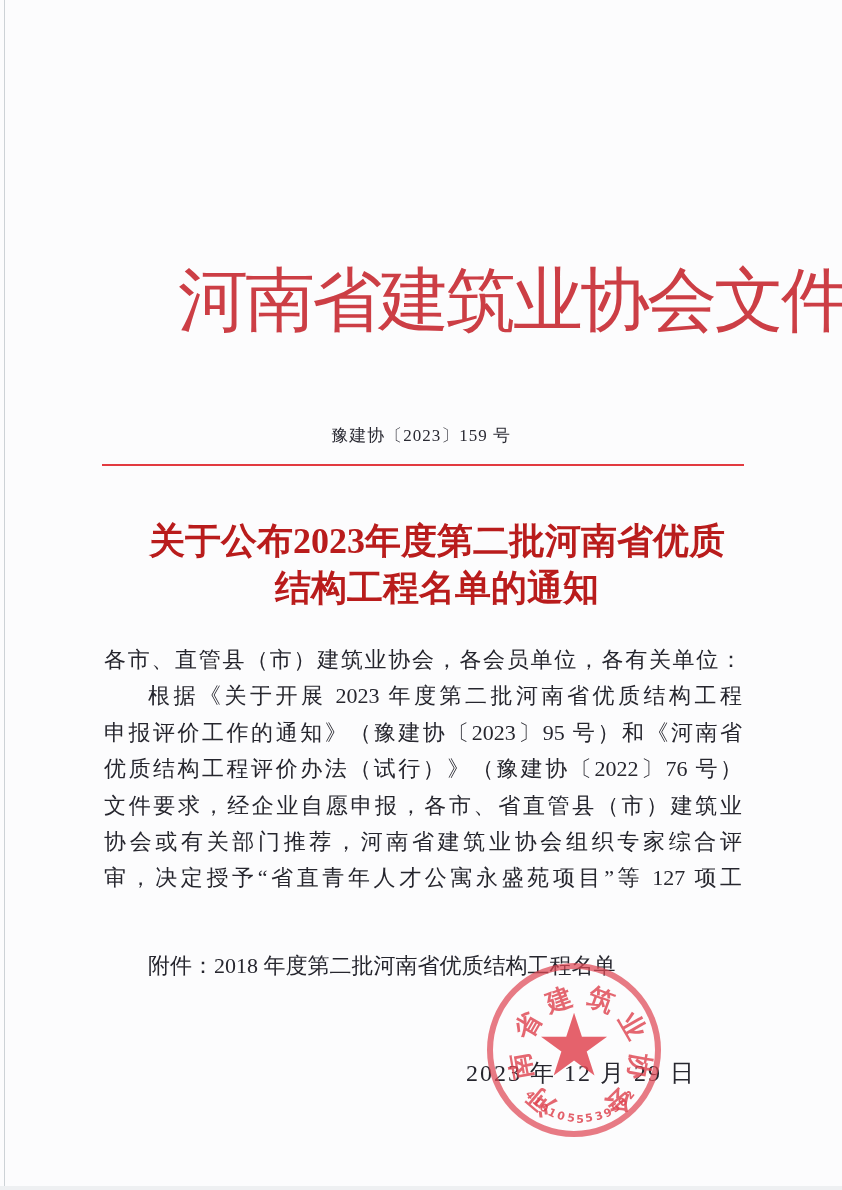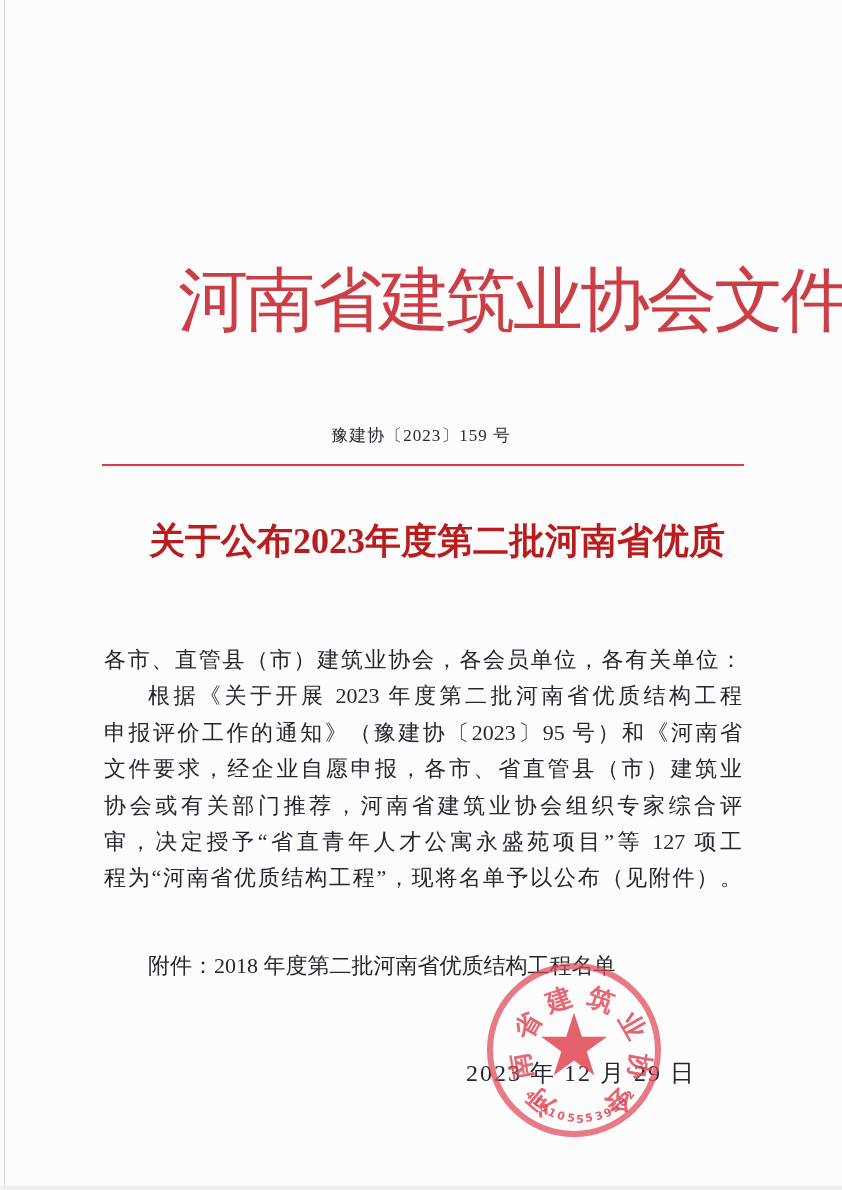--- a/index.html
+++ b/index.html
@@ -139,30 +139,31 @@
   <div class="edge-bottom"></div>
 
   <h1 class="org-title">河南省建筑业协会文件</h1>
 
   <div class="doc-number">豫建协〔2023〕159 号</div>
 
   <div class="red-rule"></div>
 
   <h2 class="doc-title">
     <span>关于公布2023年度第二批河南省优质</span><br>
+    <span>结构工程名单的通知</span>
   </h2>
 
   <div class="body-text">
     <div class="body-line">各市、直管县（市）建筑业协会，各会员单位，各有关单位：</div>
     <div class="body-line indent">根据《关于开展 2023 年度第二批河南省优质结构工程</div>
     <div class="body-line">申报评价工作的通知》（豫建协〔2023〕95 号）和《河南省</div>
+    <div class="body-line">优质结构工程评价办法（试行）》（豫建协〔2022〕76 号）</div>
     <div class="body-line">文件要求，经企业自愿申报，各市、省直管县（市）建筑业</div>
     <div class="body-line">协会或有关部门推荐，河南省建筑业协会组织专家综合评</div>
     <div class="body-line">审，决定授予“省直青年人才公寓永盛苑项目”等 127 项工</div>
-    <div class="body-line">程为“河南省优质结构工程”，现将名单予以公布（见附件）。</div>
   </div>
 
   <div class="attachment">附件：2018 年度第二批河南省优质结构工程名单</div>
 
   <div class="issue-date">2023 年 12 月 29 日</div>
 
   <div class="seal">
     <span class="seal-star">★</span>
     <div>
         <span class="seal-char" style="left: 48.4327px; top: 132.963px; transform: translate(-50%, -50%) rotate(-140deg);">河</span>

